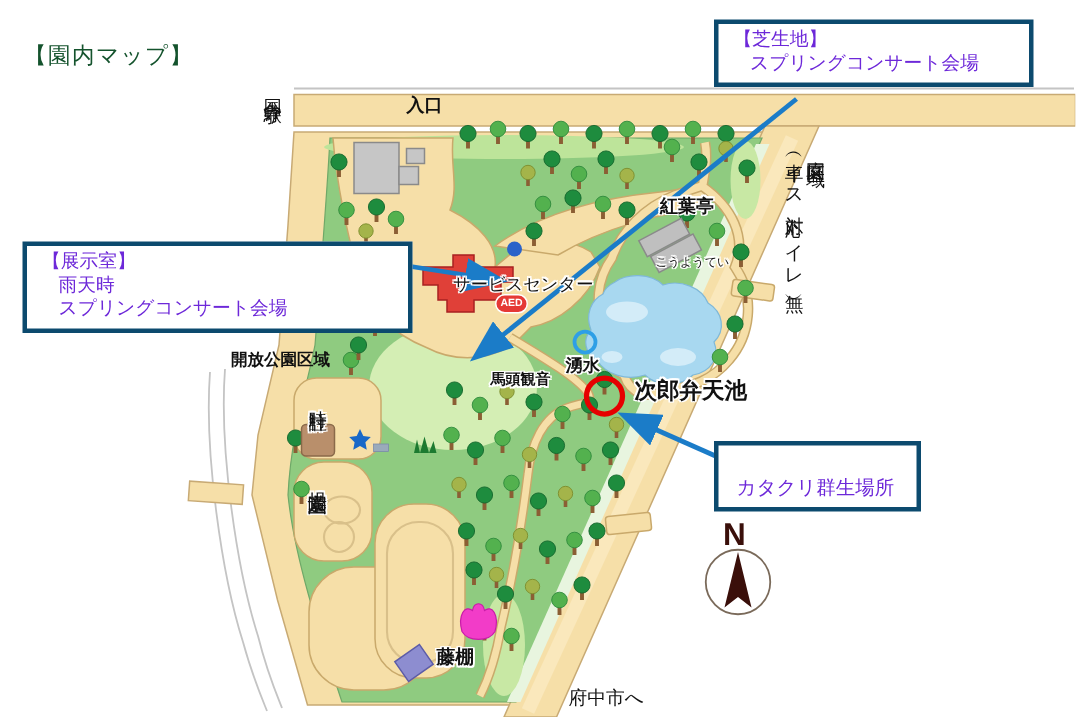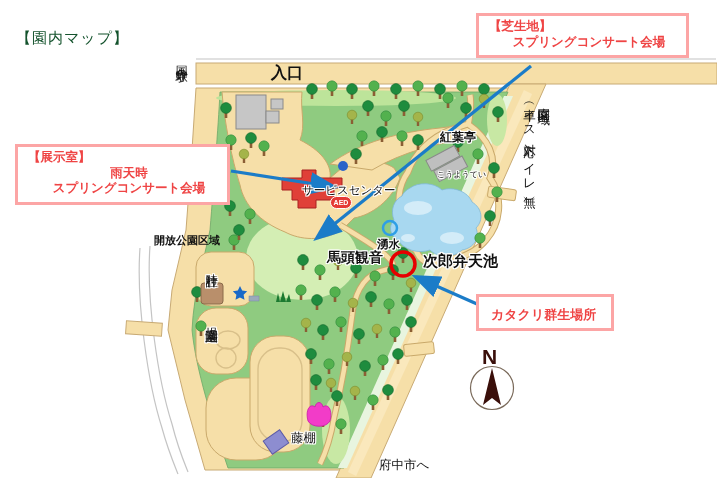--- a/index.html
+++ b/index.html
@@ -5,24 +5,24 @@
   html,body{margin:0;padding:0;background:#fff;}
   #stage{position:relative;width:717px;height:478px;background:#fff;overflow:hidden;
          font-family:"Liberation Sans","DejaVu Sans",sans-serif;}
   #map-svg{position:absolute;left:0;top:0;}
   .lbl{position:absolute;color:#111;white-space:nowrap;line-height:1.15;
        font-family:"Liberation Sans","DejaVu Sans",sans-serif;}
   .halo{text-shadow:-1px 0 #fff,1px 0 #fff,0 -1px #fff,0 1px #fff,
         -1px -1px #fff,1px 1px #fff,1px -1px #fff,-1px 1px #fff;}
   .v{writing-mode:vertical-rl;text-orientation:mixed;letter-spacing:2px;}
   .vcols span{display:block;}
-  .box{position:absolute;background:#fff;border:3px solid #fca5a5;
-       padding:3px 8px 5px 10px;font-weight:bold;font-size:12.5px;
-       line-height:15.5px;color:#ef4444;box-sizing:border-box;}
-  .box .ind{padding-left:11px;text-align:center;}
+  .box{position:absolute;background:#fff;border:3px solid #0c4a6e;
+       padding:3px 8px 5px 10px;font-weight:normal;font-size:12.5px;
+       line-height:15.5px;color:#6d28d9;box-sizing:border-box;}
+  .box .ind{padding-left:11px;}
   .aed{position:absolute;background:#E53935;color:#fff;border:1px solid #fff;
        border-radius:7px;font-size:7px;font-weight:bold;width:20px;height:11px;
        text-align:center;line-height:11px;}
   .ttl{font-weight:normal;font-size:15px;color:#14532d;letter-spacing:1px;}
 </style>
 </head>
 <body>
 
 <div id="stage">
 
@@ -218,21 +218,21 @@
 
   <g stroke="#1B7CC8" stroke-width="3.2" fill="none">
     <line x1="531" y1="66" x2="317" y2="238" marker-end="url(#ah)"></line>
     <line x1="231" y1="171" x2="334" y2="187" marker-end="url(#ah)"></line>
     <line x1="477" y1="304" x2="416" y2="277" marker-end="url(#ah)"></line>
   </g>
 </svg>
 
 <div class="lbl ttl" style="left:16px;top:29px;">【園内マップ】</div>
 
-<div class="lbl" style="left:271px;top:64px;font-size:16px;font-weight:bold;">入口</div>
+<div class="lbl" style="left:271px;top:64px;font-size:12px;font-weight:bold;">入口</div>
 
 <div class="lbl v" style="left:174px;top:56px;font-size:12px;">国分寺駅へ</div>
 
 <div class="lbl v vcols" style="left:522px;top:97px;font-size:12.5px;">
   <span>庭園区域</span>
   <span>（車イス対応トイレ無）</span>
 </div>
 
 <div class="lbl" style="left:154px;top:234px;font-size:11px;font-weight:bold;">開放公園区域</div>
 
@@ -240,40 +240,40 @@
 
 <div class="lbl v halo" style="left:203px;top:317px;font-size:13px;letter-spacing:1px;">児童遊園</div>
 
 <div class="lbl halo" style="left:302px;top:184px;font-size:11.5px;font-weight:normal;">サービスセンター</div>
 
 <div class="aed" style="left:330px;top:196px;">AED</div>
 
 <div class="lbl halo" style="left:437px;top:122px;font-size:8px;margin-top:48px;">こうようてい</div>
 <div class="lbl halo" style="left:440px;top:131px;font-size:12px;font-weight:bold;">紅葉亭</div>
 
-<div class="lbl halo" style="left:327px;top:249px;font-size:14px;font-weight:bold;">馬頭観音</div>
+<div class="lbl halo" style="left:327px;top:249px;font-size:10px;font-weight:bold;font-family:Liberation Mono, monospace;">馬頭観音</div>
 
 <div class="lbl halo" style="left:377px;top:238px;font-size:11.5px;font-weight:bold;">湧水</div>
 
 <div class="lbl halo" style="left:423px;top:252px;font-size:15px;font-weight:bold;">次郎弁天池</div>
 
-<div class="lbl halo" style="left:291px;top:431px;font-size:12.5px;font-weight:normal;">藤棚</div>
+<div class="lbl halo" style="left:291px;top:431px;font-size:12.5px;font-weight:bold;">藤棚</div>
 
 <div class="lbl" style="left:335px;top:458px;font-size:12.5px;margin-left:44px;">府中市へ</div>
 
 <div class="lbl" style="left:482px;top:345px;font-size:21px;font-weight:bold;color:#3A0F0A;">N</div>
 
 <div class="box" style="left:476px;top:13px;width:213px;">
   <div>【芝生地】</div>
   <div class="ind">スプリングコンサート会場</div>
 </div>
 
-<div class="box" style="left:15px;top:144px;width:215px;">
+<div class="box" style="left:15px;top:161px;width:260px;">
   <div>【展示室】</div>
   <div class="ind">雨天時</div>
   <div class="ind">スプリングコンサート会場</div>
 </div>
 
-<div class="box" style="left:476px;top:294px;width:138px;font-size:13px;padding:10px 6px 5px 12px;">
+<div class="box" style="left:476px;top:294px;width:138px;font-size:13px;padding:20px 6px 5px 12px;">
   <div>カタクリ群生場所</div>
 </div>
 
 </div>
 
 </body></html>

